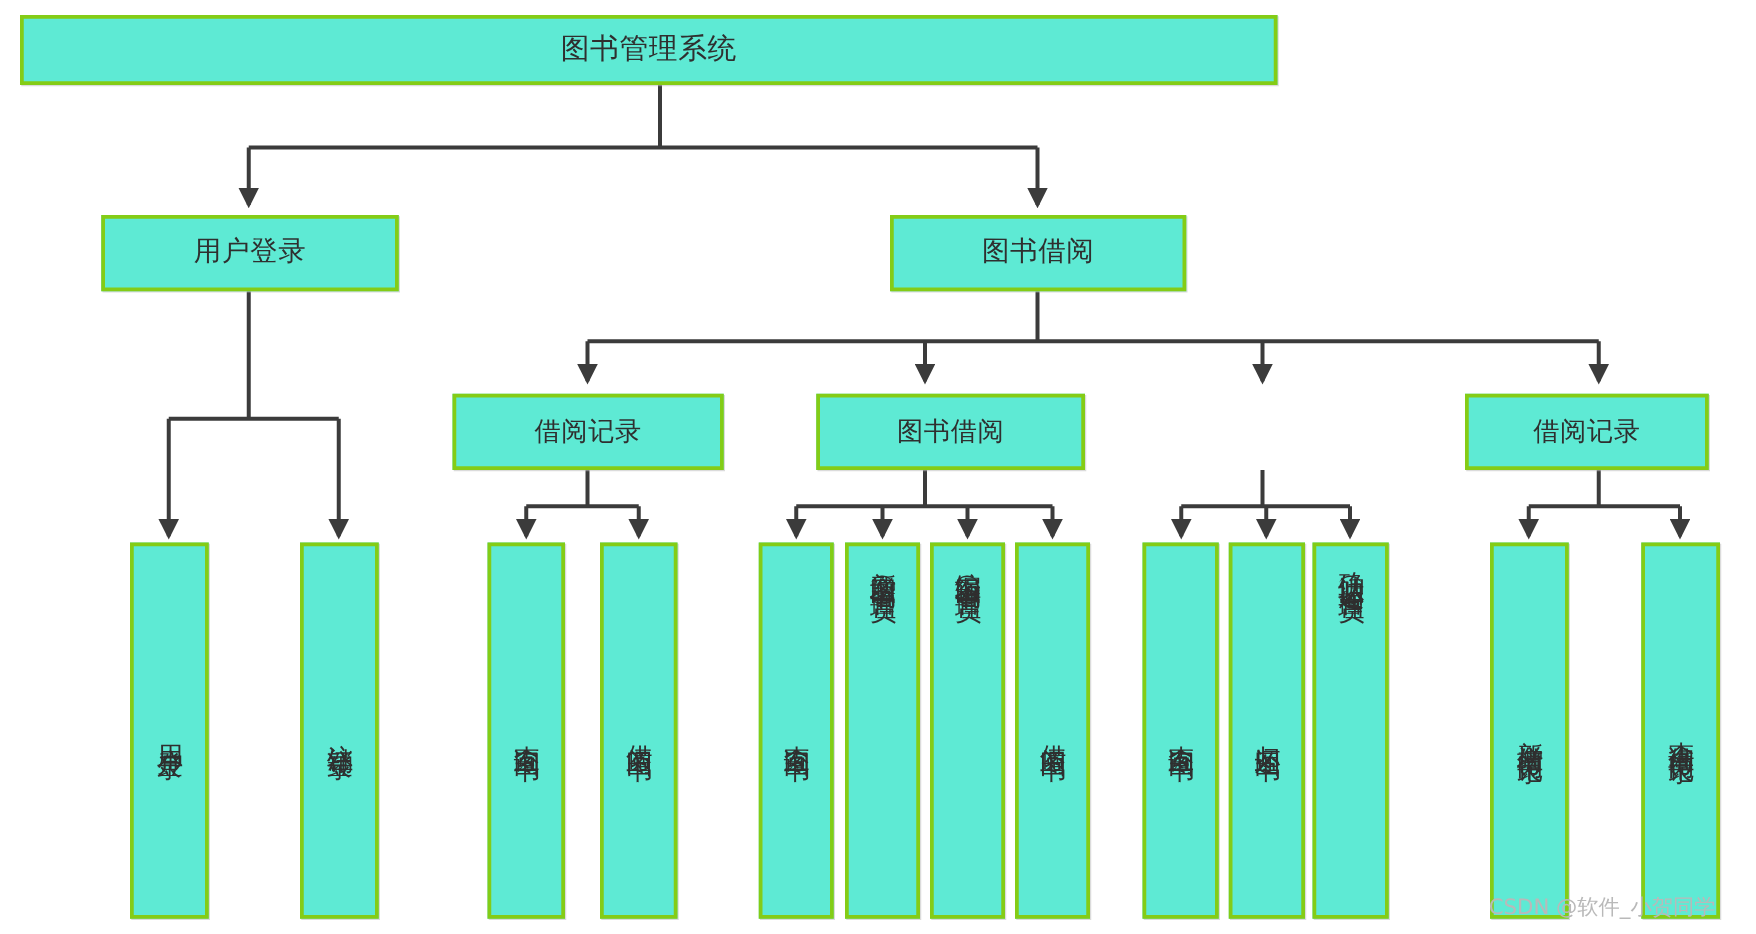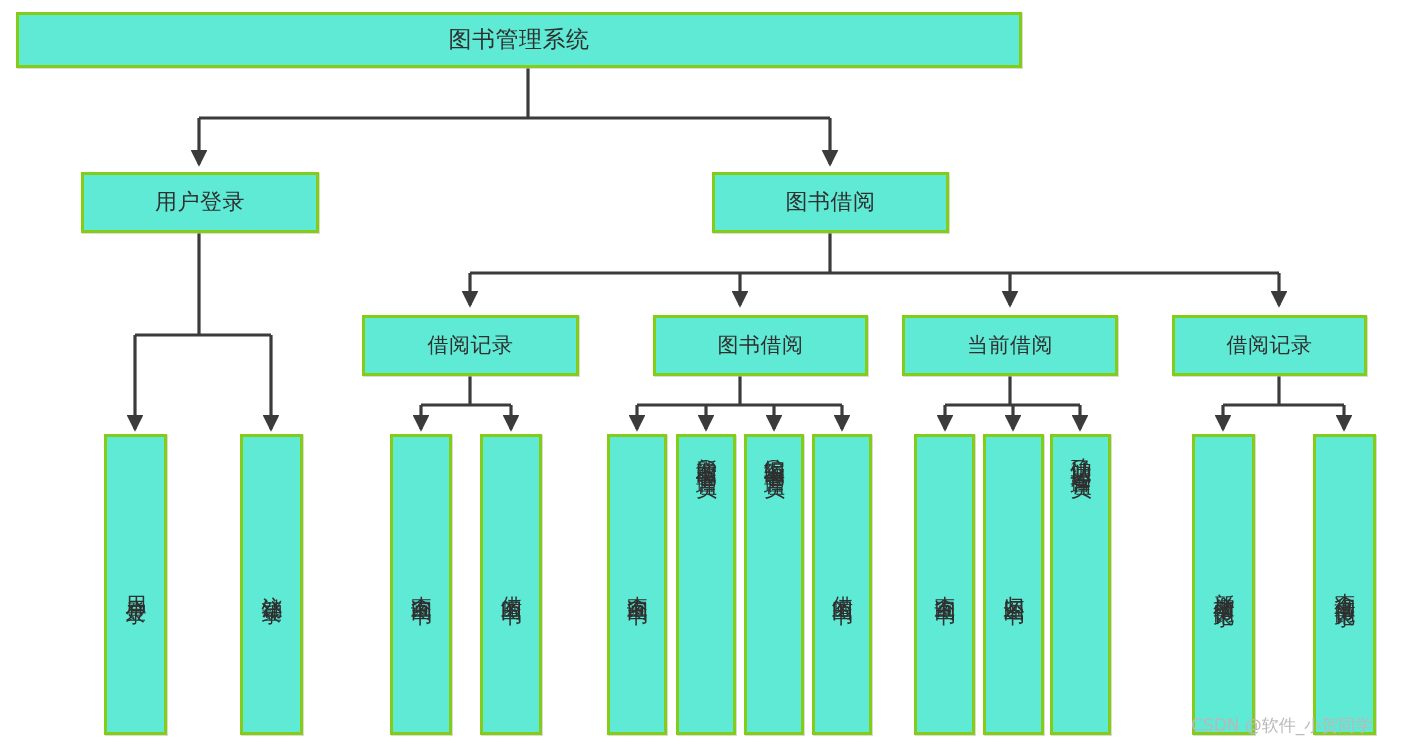--- a/index.html
+++ b/index.html
@@ -136,23 +136,20 @@
   <div class="node lvl2" style="left:712px; top:172px; width:237px; height:61px;">
     <span class="lbl">图书借阅</span>
   </div>
 
   <div class="node lvl3" style="left:362px; top:315px; width:217px; height:61px;">
     <span class="lbl">借阅记录</span>
   </div>
   <div class="node lvl3" style="left:653px; top:315px; width:215px; height:61px;">
     <span class="lbl">图书借阅</span>
   </div>
-  <div class="node lvl3" style="left:902px; top:315px; width:216px; height:61px;">
-    <span class="lbl">当前借阅</span>
-  </div>
   <div class="node lvl3" style="left:1172px; top:315px; width:195px; height:61px;">
     <span class="lbl">借阅记录</span>
   </div>
 
   <div class="node leaf centered" style="left:104px; top:434px; width:63px; height:301px;">
     <span class="lbl">用户登录</span>
   </div>
   <div class="node leaf centered" style="left:240px; top:434px; width:63px; height:301px;">
     <span class="lbl">注销登录</span>
   </div>

